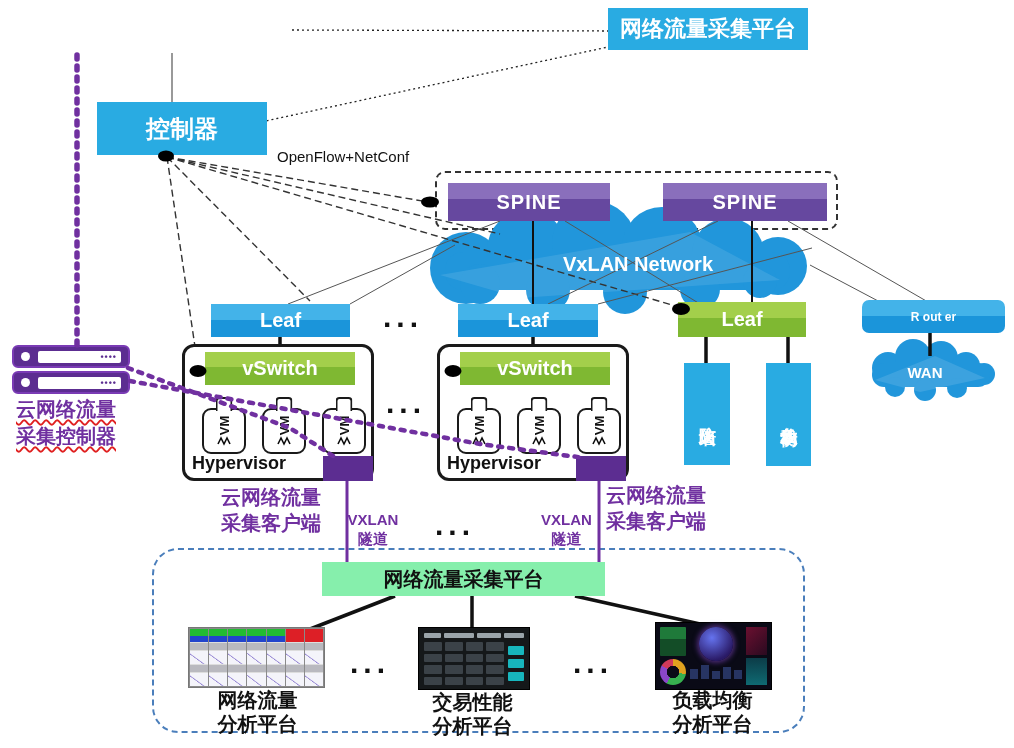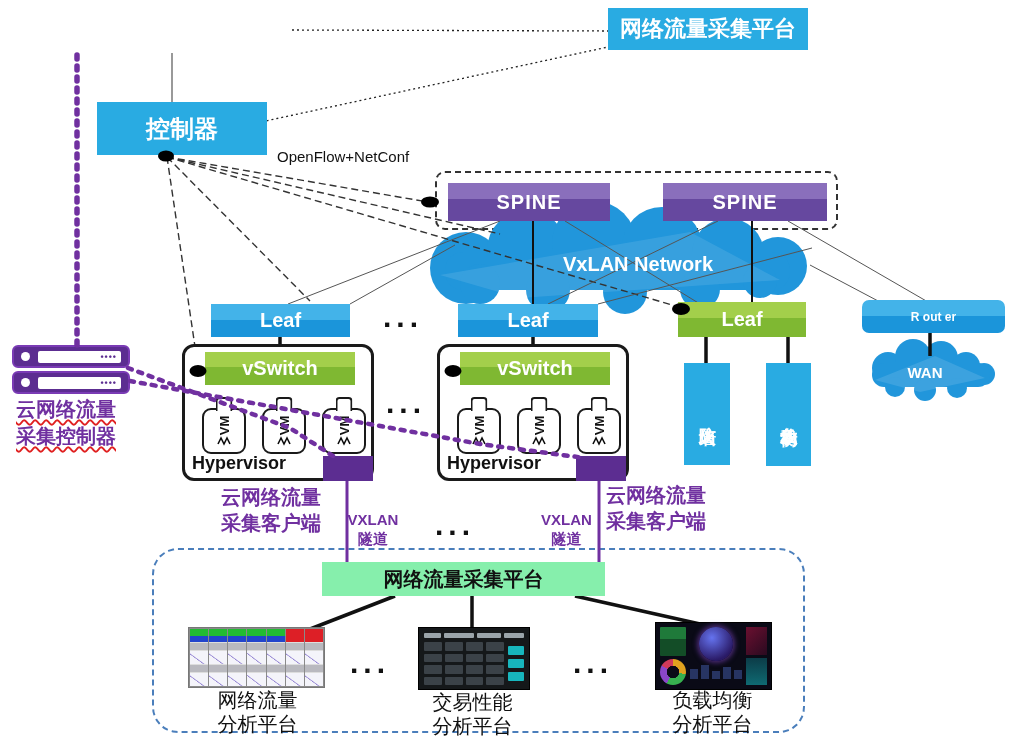--- a/index.html
+++ b/index.html
@@ -27,21 +27,21 @@
       width:13px;height:12px;background:#fff;border:2.5px solid #1a1a1a;border-bottom:none;border-radius:4px 4px 0 0;}
   .vm-inner{position:absolute;left:0;top:0;width:40px;height:42px;display:flex;align-items:center;justify-content:center;
       gap:1px;transform:rotate(-90deg);}
   .vm-inner .vm-txt{font-weight:bold;font-size:13px;color:#111;letter-spacing:0px;}
   .zig{display:block;}
   .purple-text{position:absolute;z-index:4;color:#7030A0;font-weight:bold;text-align:center;}
   .wavy span{text-decoration:underline wavy #e02020 1.5px;text-underline-offset:3px;}
   .ellipsis{position:absolute;z-index:4;color:#111;font-weight:900;font-size:30px;letter-spacing:5px;text-align:center;line-height:10px;}
   .vert-box{flex-direction:column;font-size:17px;line-height:26px;letter-spacing:1px;
       writing-mode:vertical-rl;text-orientation:upright;}
-  .black-label{position:absolute;z-index:4;color:#111;font-weight:normal;text-align:center;}
+  .black-label{position:absolute;z-index:4;color:#111;font-weight:bold;text-align:center;}
   
   .servers{position:absolute;z-index:4;display:flex;flex-direction:column;gap:3px;}
   .server-unit{height:19px;background:#5C2D91;border:2px solid #7a3bb5;border-radius:6px;
       display:flex;align-items:center;padding:0 7px;gap:8px;}
   .server-led{width:9px;height:9px;border-radius:50%;background:#fff;flex:0 0 auto;}
   .server-slot{flex:1;height:12px;background:#fff;border-radius:2px;display:flex;align-items:center;
       justify-content:flex-end;padding-right:4px;color:#5C2D91;font-size:9px;font-weight:bold;letter-spacing:1px;line-height:0;}
   
   .shot{position:absolute;z-index:3;box-sizing:border-box;}
   .shot1{display:flex;gap:1px;background:#8a8a8a;border:1px solid #777;padding:1px;}

